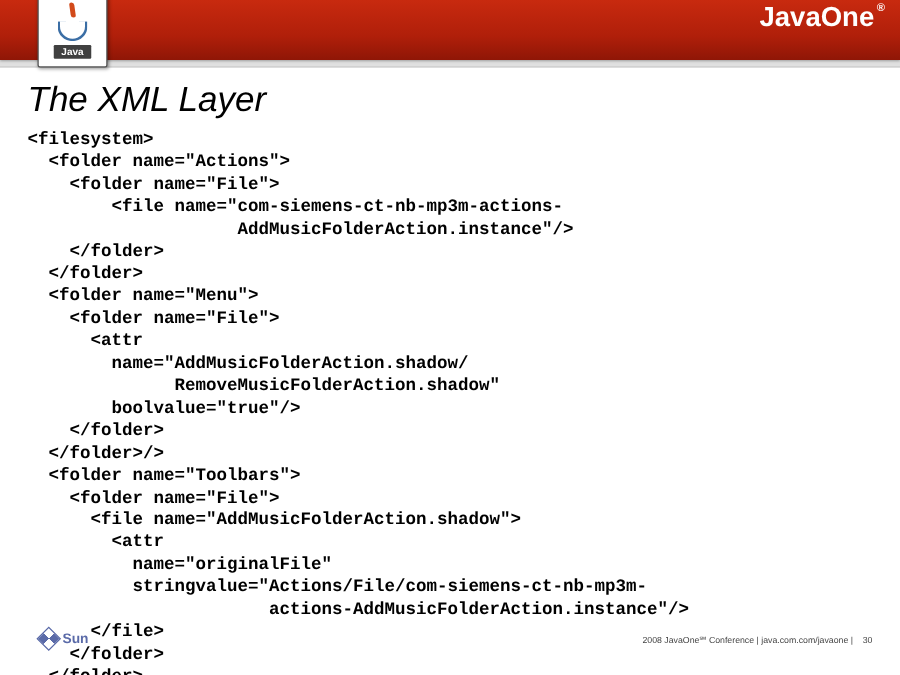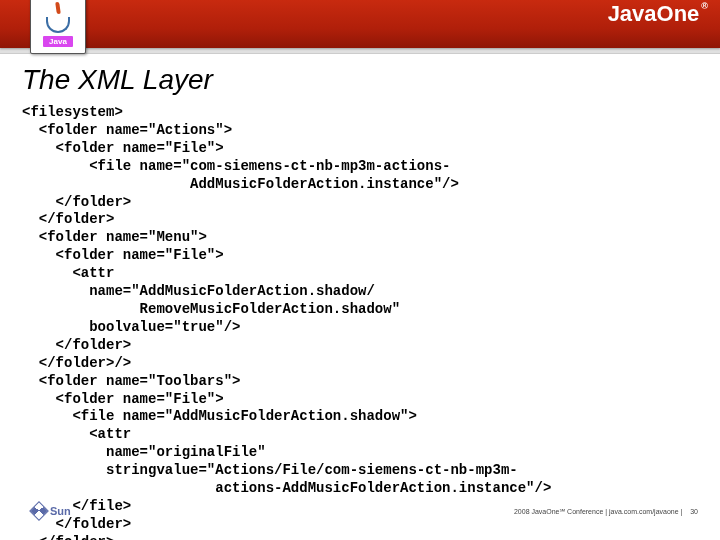--- a/index.html
+++ b/index.html
@@ -36,21 +36,21 @@
   }
   .java-badge .steam {
     width: 4px; height: 12px;
     background: #d24a1a;
     border-radius: 2px;
     margin-bottom: 3px;
     transform: skewX(8deg);
   }
   .java-badge .label {
     font-size: 8px; font-weight: bold; color: #333;
-    background: #d946ef; color: #fff;
+    background: #404040; color: #fff;
     padding: 1px 6px; margin-top: 3px;
     border-radius: 1px;
   }
   .brand {
     position: absolute; right: 12px; top: 1px;
     display: flex; align-items: flex-start;
     color: #fff; font-weight: bold;
     font-size: 22px;
     font-family: Arial, sans-serif;
   }

